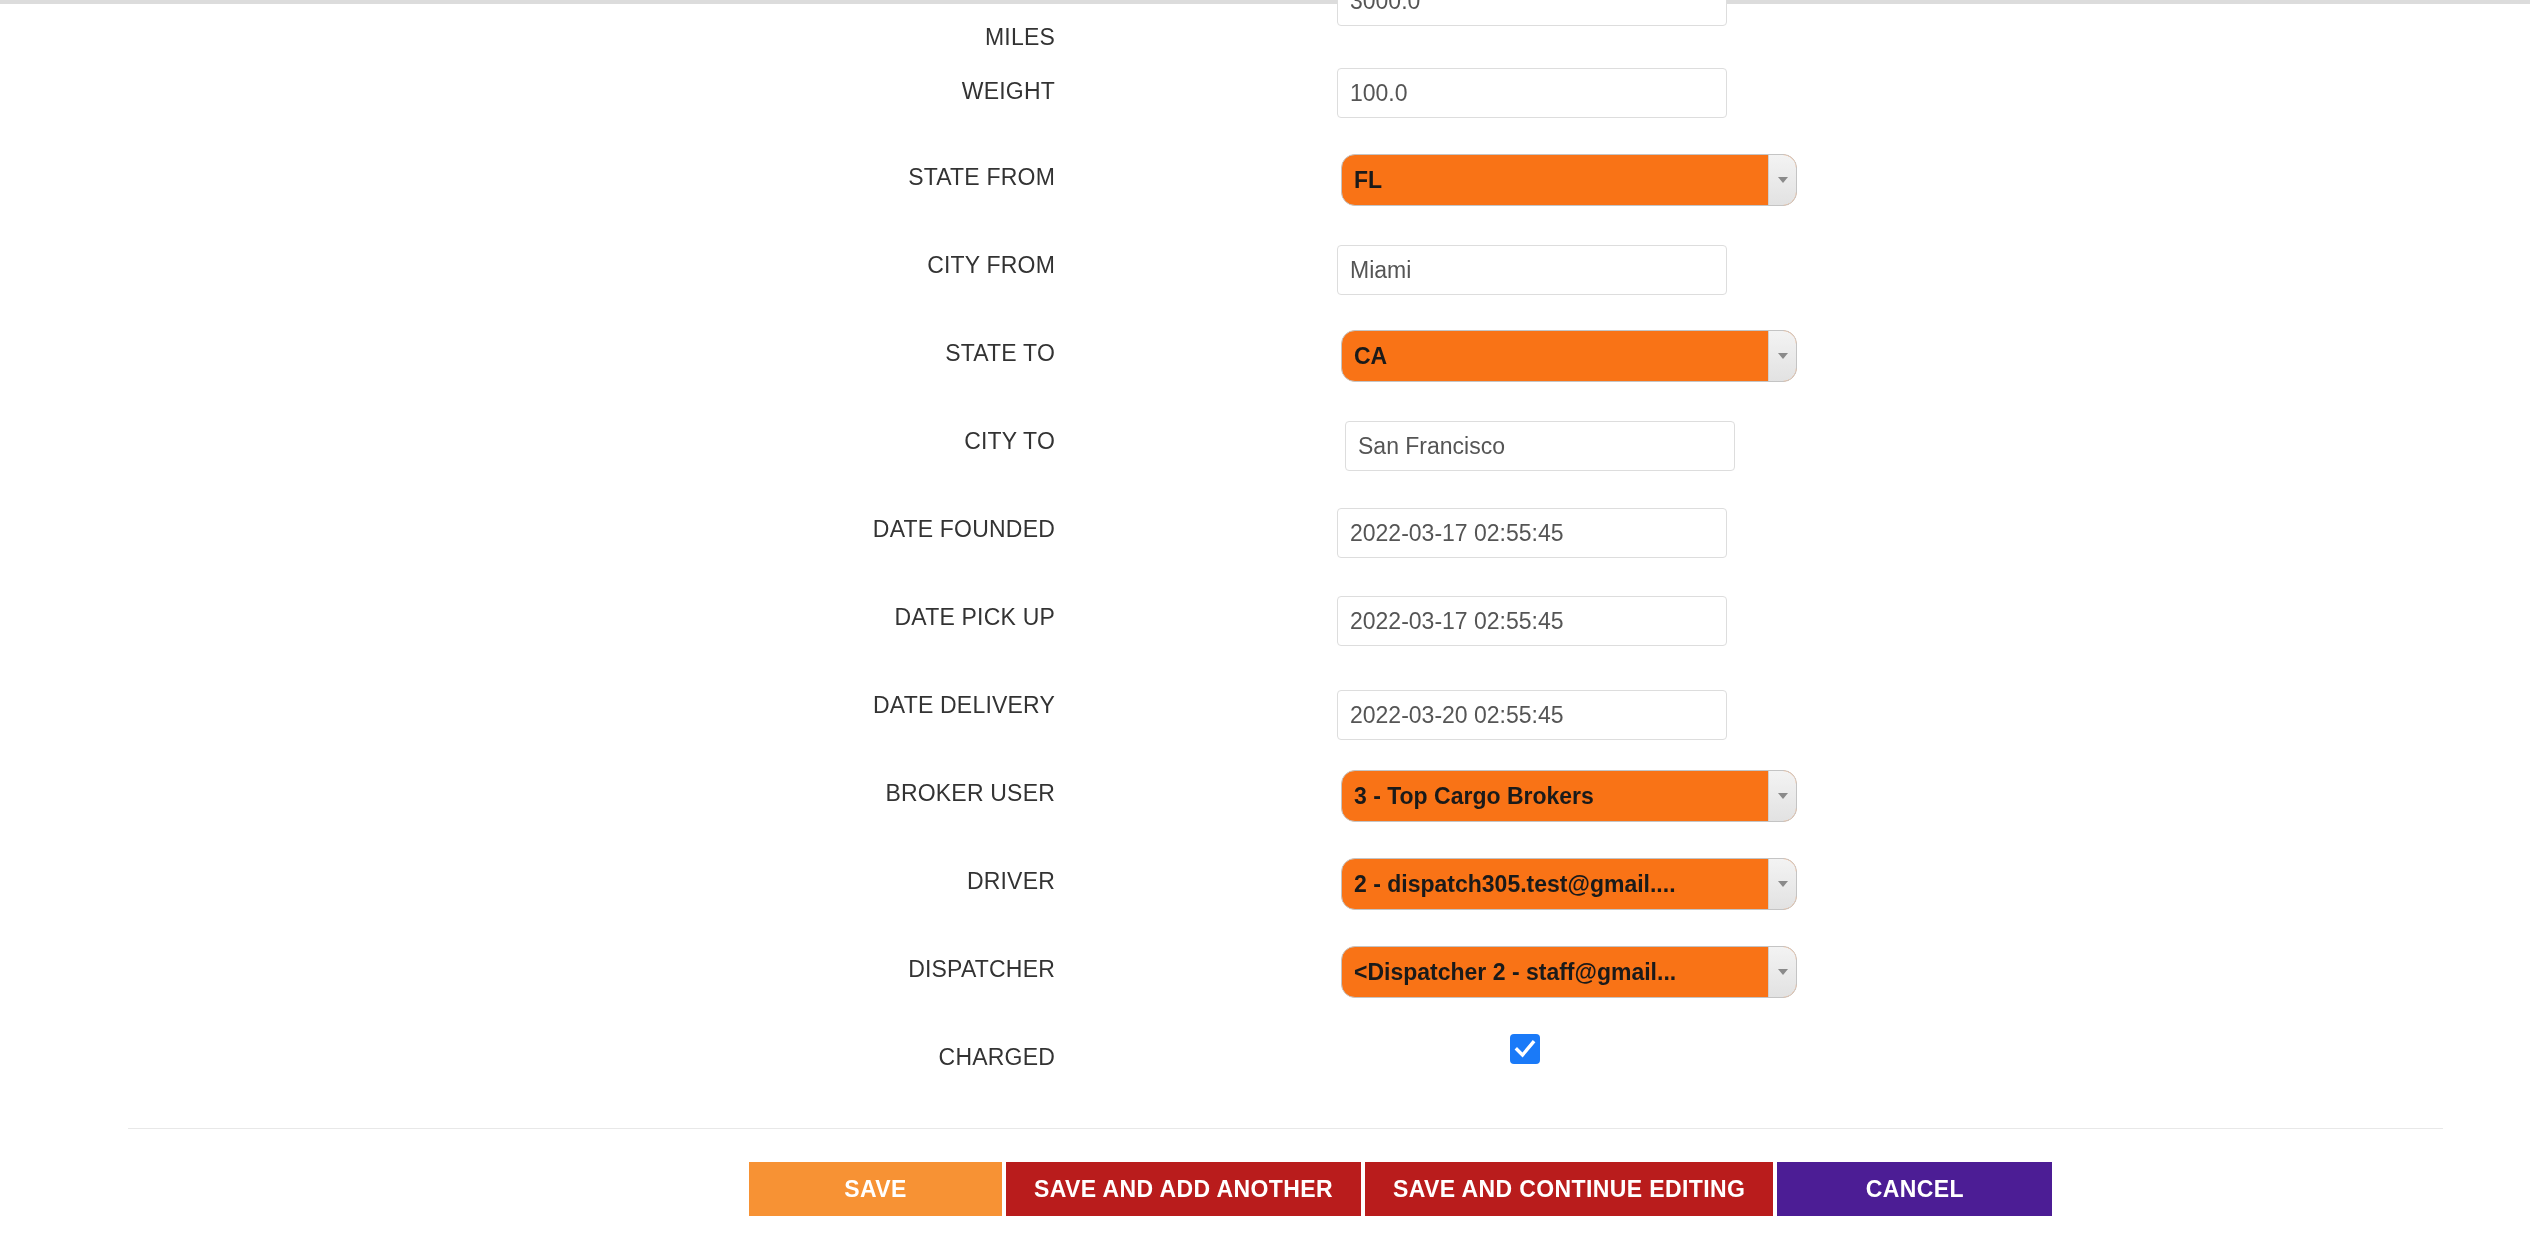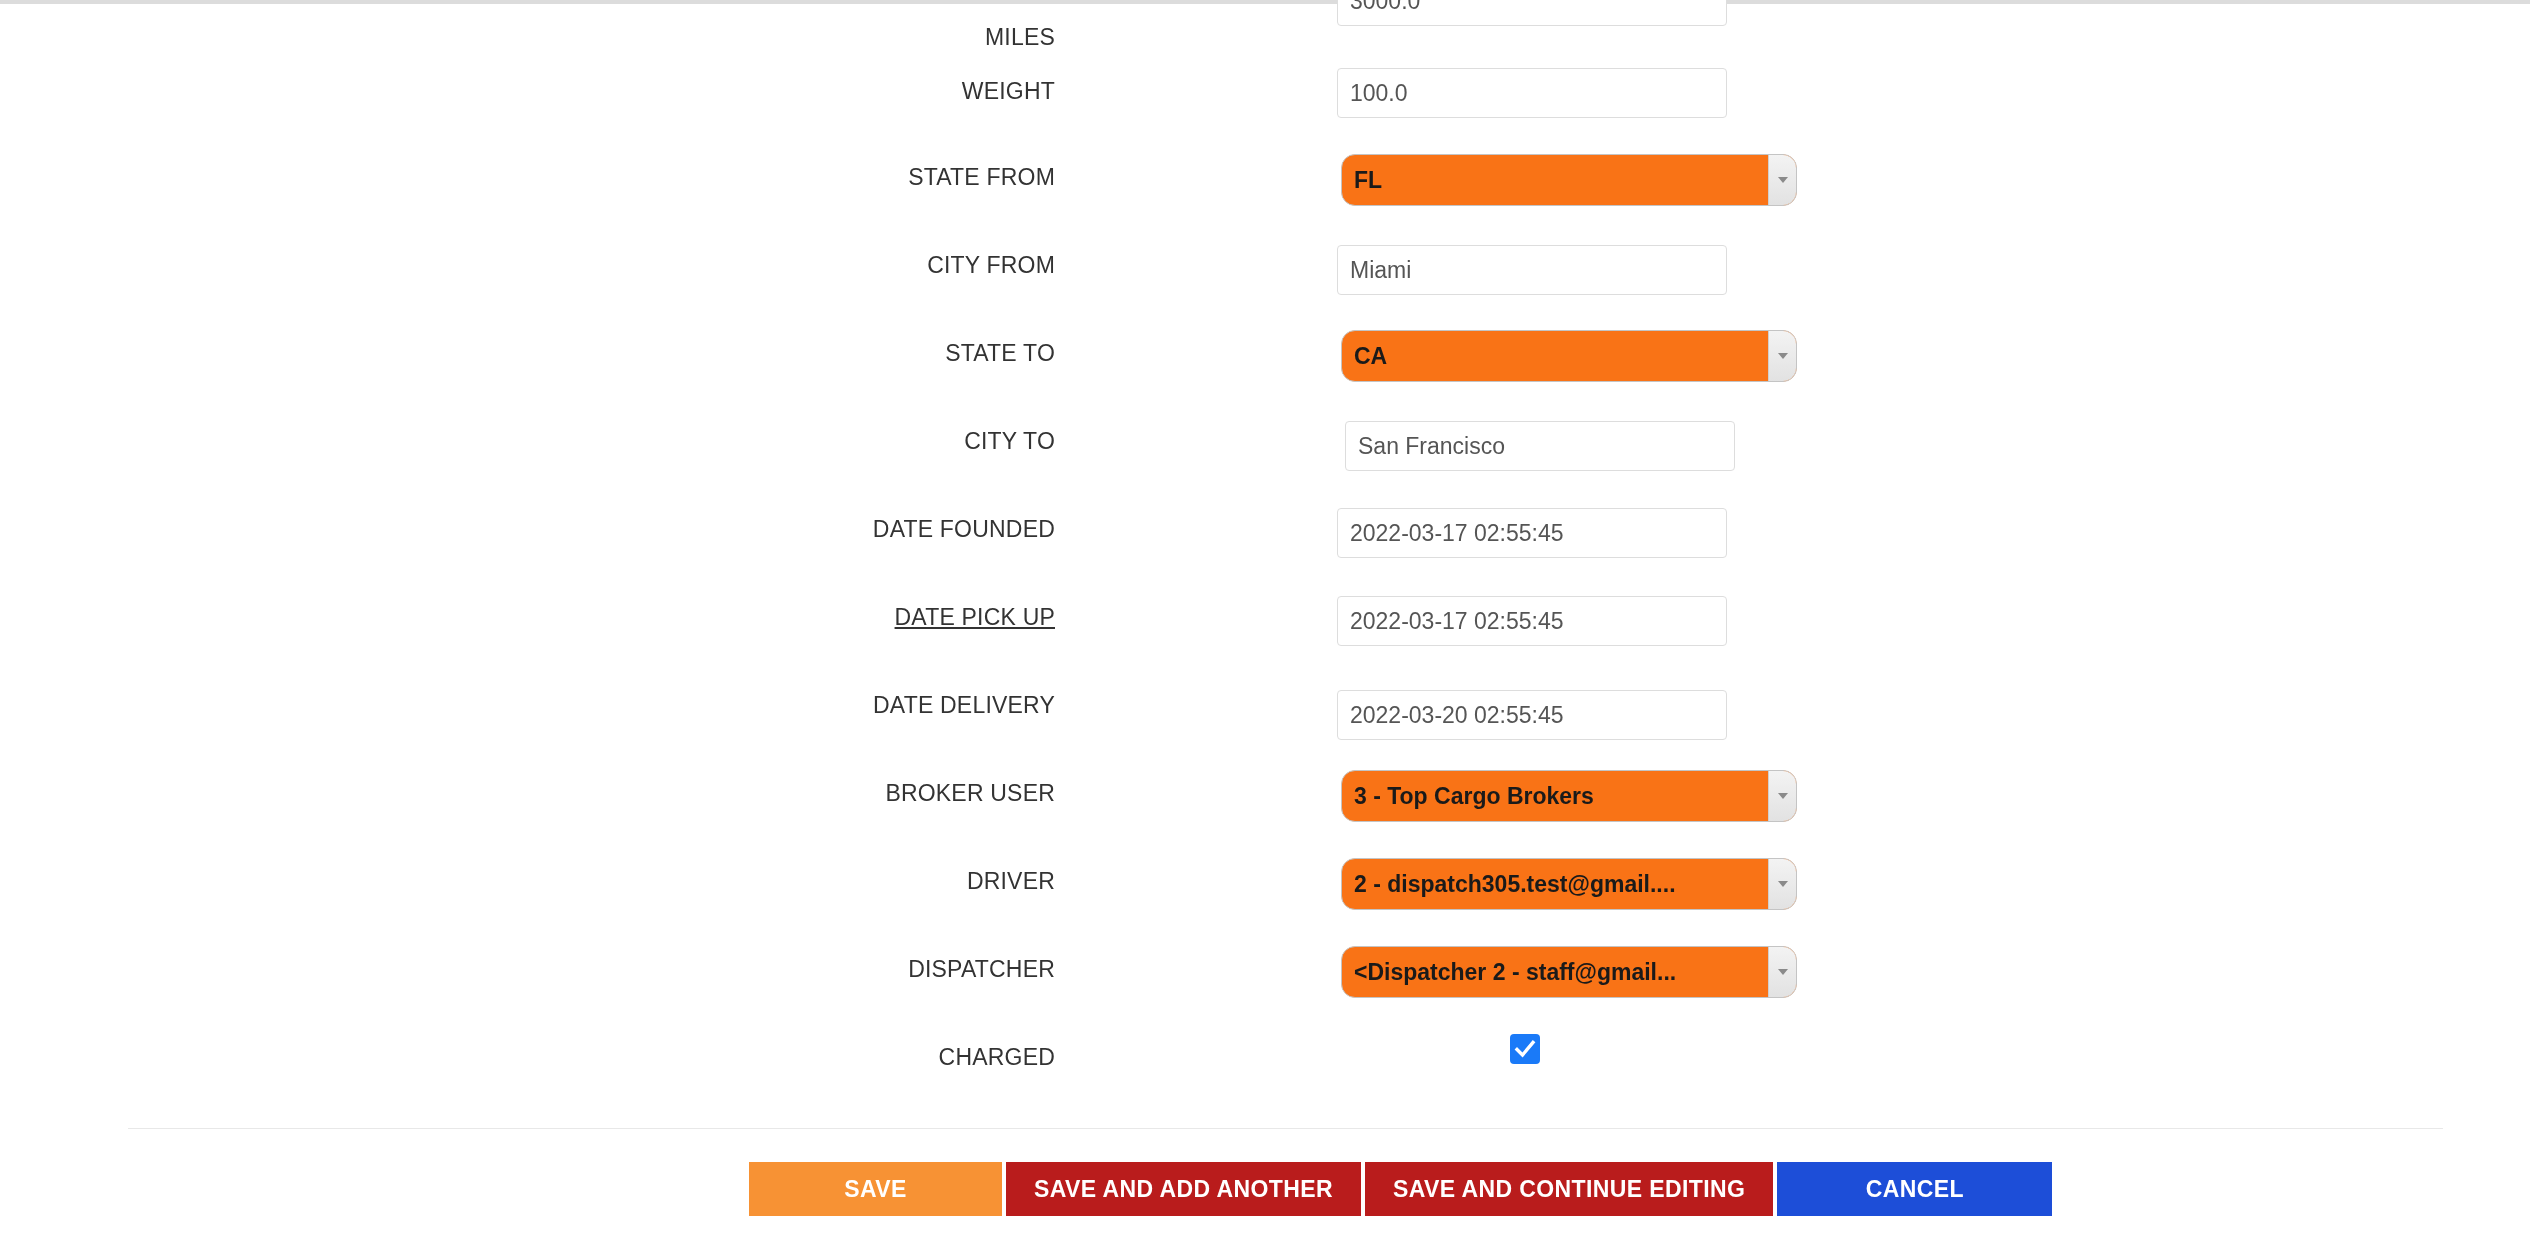--- a/index.html
+++ b/index.html
@@ -148,21 +148,21 @@
     font-family: "Liberation Sans", sans-serif;
     cursor: pointer;
     display: flex;
     align-items: center;
     justify-content: center;
     padding: 0 28px;
     white-space: nowrap;
   }
   .btn-save { background: #f79234; min-width: 253px; }
   .btn-dark { background: #b91c1c; }
-  .btn-cancel { background: #1d4ed8; min-width: 275px; }
+  .btn-cancel { background: #4c1d95; min-width: 275px; }
 </style>
 </head>
 <body>
 
 <div class="page">
 
   <div class="top-strip"></div>
 
   <div class="form-area">
 
@@ -223,21 +223,21 @@
     </div>
 
     <div class="form-row">
       <div class="form-label" style="top:10px;">DATE FOUNDED</div>
       <div class="field-wrap" style="top:2px;">
         <input class="text-input" type="text" value="2022-03-17 02:55:45" style="">
       </div>
     </div>
 
     <div class="form-row">
-      <div class="form-label" style="top:10px;text-decoration:underline;">DATE PICK UP</div>
+      <div class="form-label" style="top:10px;">DATE PICK UP</div>
       <div class="field-wrap" style="top:2px;">
         <input class="text-input" type="text" value="2022-03-17 02:55:45" style="">
       </div>
     </div>
 
     <div class="form-row">
       <div class="form-label" style="top:10px;">DATE DELIVERY</div>
       <div class="field-wrap" style="top:8px;">
         <input class="text-input" type="text" value="2022-03-20 02:55:45" style="">
       </div>

